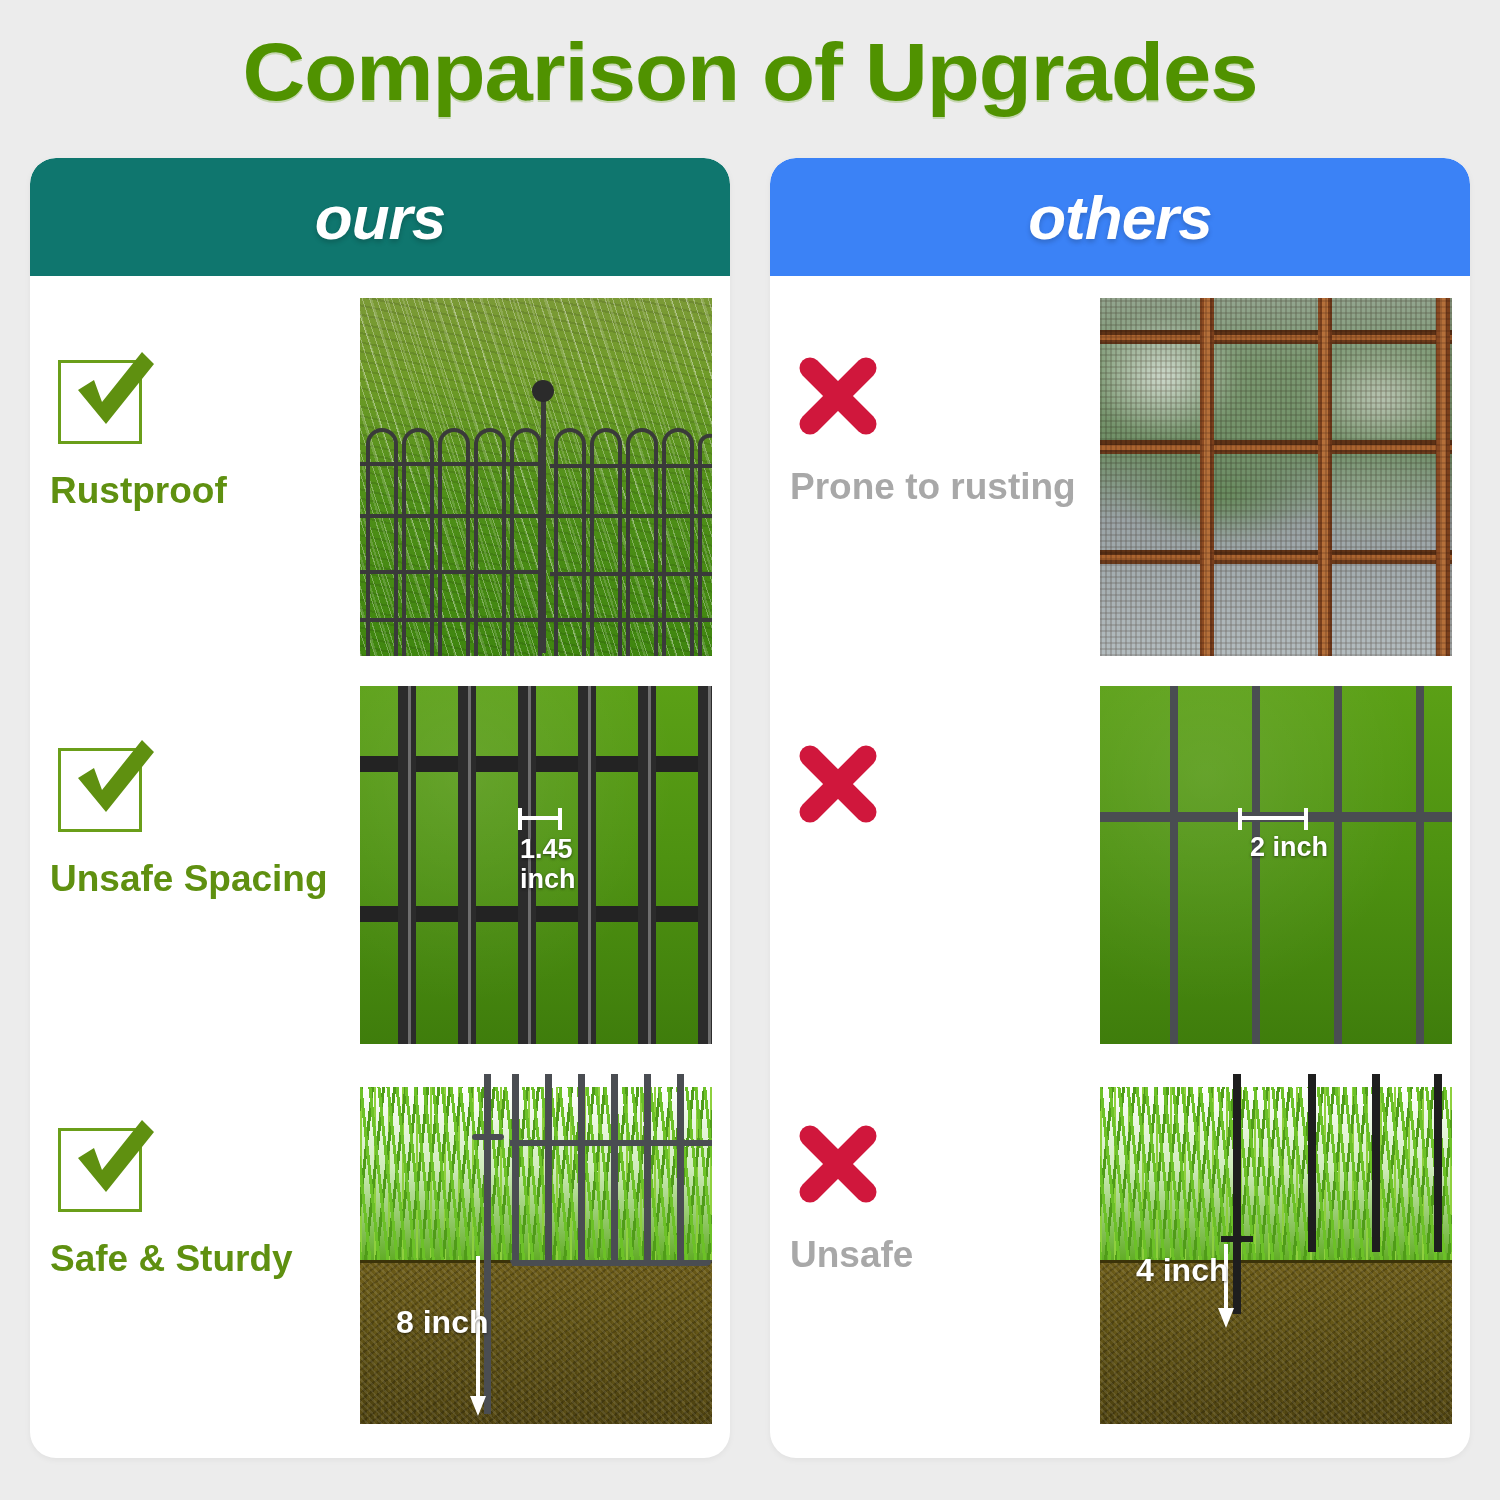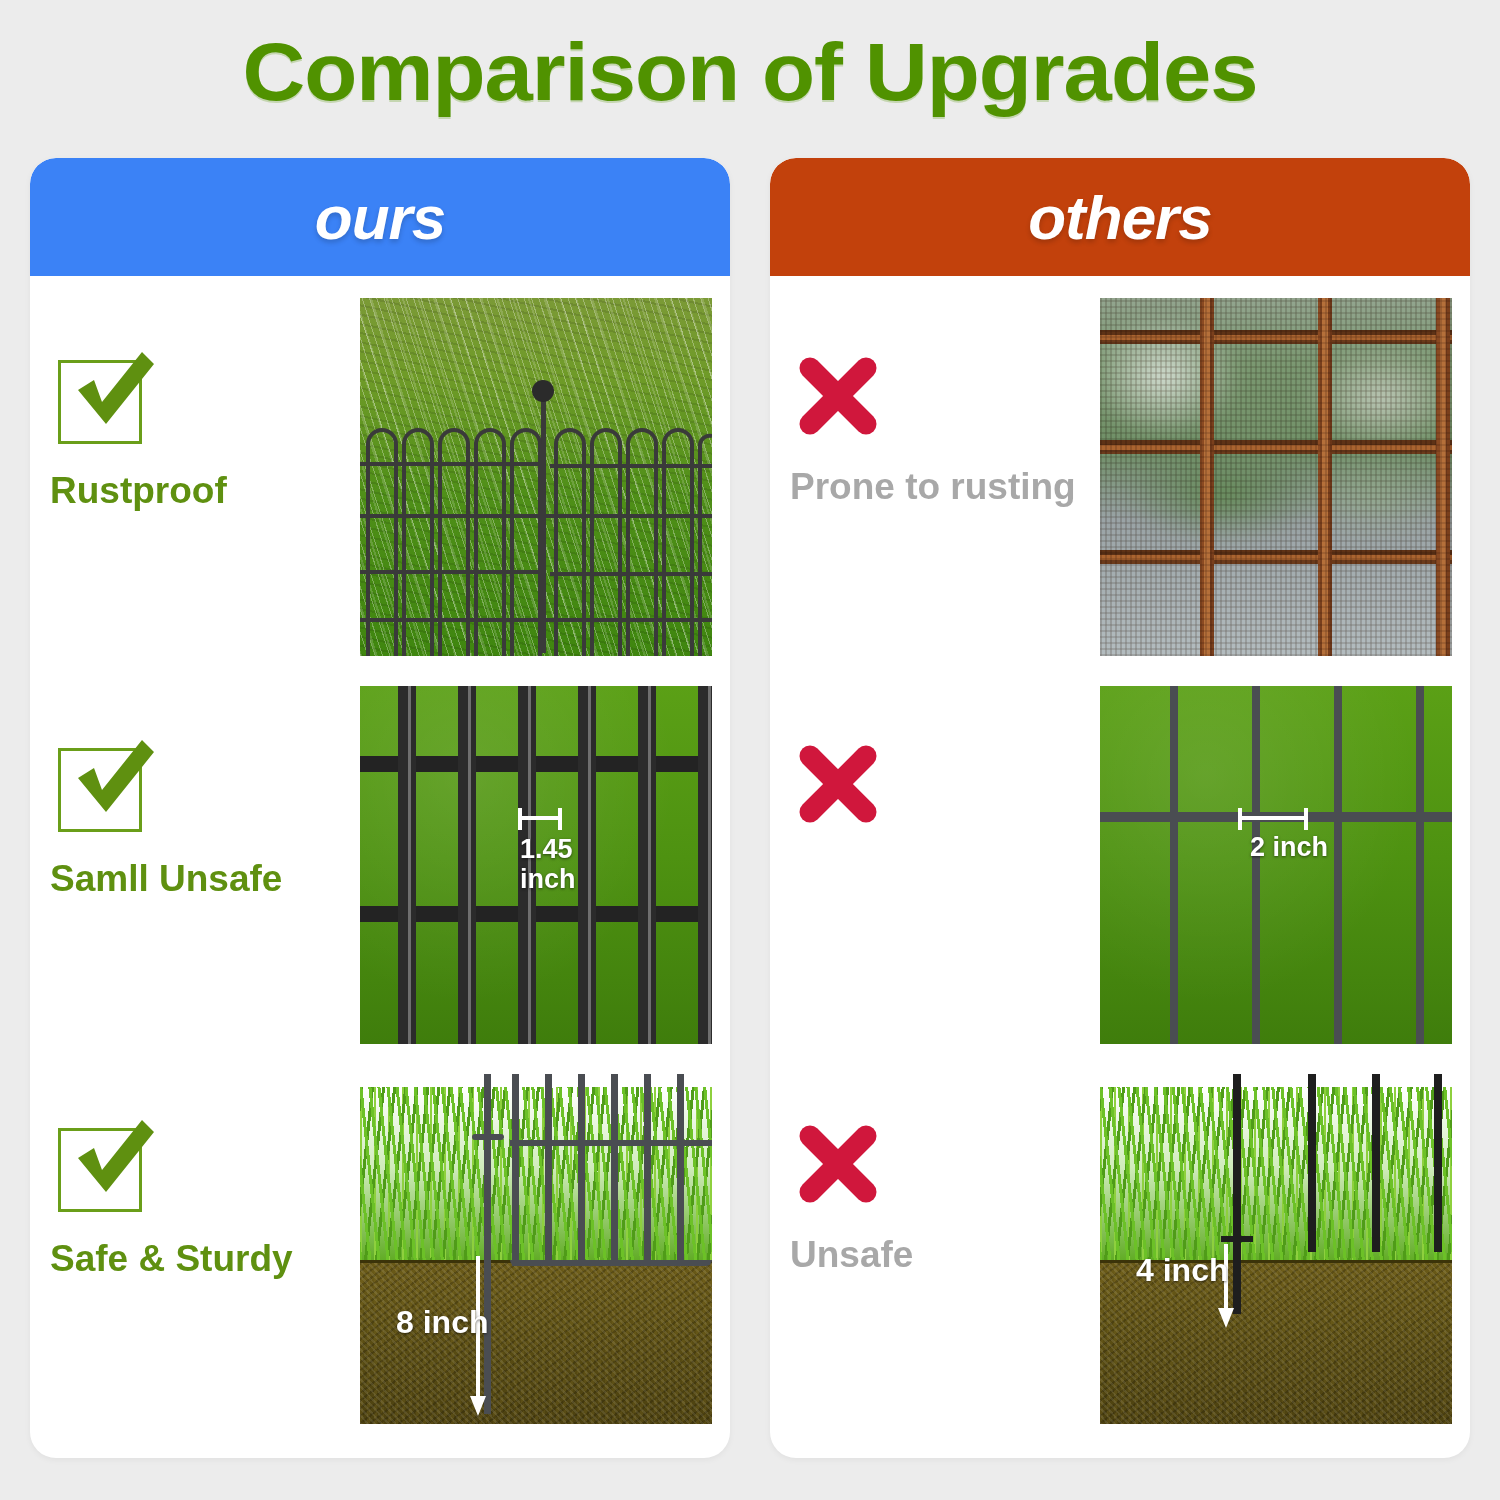--- a/index.html
+++ b/index.html
@@ -34,22 +34,22 @@
     background:#ffffff;
     border-radius:26px 26px 26px 26px;
     box-shadow:0 2px 6px rgba(0,0,0,.05);
     overflow:hidden;
   }
   .card-head{
     position:absolute;left:0;top:0;width:100%;height:118px;
     border-radius:26px 26px 0 0;
     display:flex;align-items:center;justify-content:center;
   }
-  .head-green{background:#3b82f6;}
-  .head-gray{background:#c2410c;}
+  .head-green{background:#0f766e;}
+  .head-gray{background:#3b82f6;}
   .head-label{
     color:#ffffff;
     font-size:62px;font-weight:bold;font-style:italic;
     letter-spacing:-1px;
     text-shadow:0 3px 5px rgba(0,0,0,.18);
   }
 
   
   .row{position:absolute;left:0;width:700px;height:375px;}
   .row-1{top:130px;}
@@ -277,21 +277,21 @@
       </div>
 
       <div class="row row-2">
         <div class="feature">
           <div class="checkbox">
             <div class="box"></div>
             <svg width="110" height="110" viewBox="0 0 110 110">
               <polygon points="28,54 44,44 52,66 92,16 104,28 56,88" fill="#5f9010"></polygon>
             </svg>
           </div>
-          <div class="feat-label">Samll Unsafe</div>
+          <div class="feat-label">Unsafe Spacing</div>
         </div>
 
         <div class="photo">
           <div class="photo-inner ph-green-flat"></div>
           <div class="hbars-narrow"></div>
           <div class="vbars-narrow"></div>
           <div class="dimbar" style="left:158px;top:122px;width:44px;height:22px;">
             <div class="capL"></div>
               <div class="line"></div>
               <div class="capR"></div>

